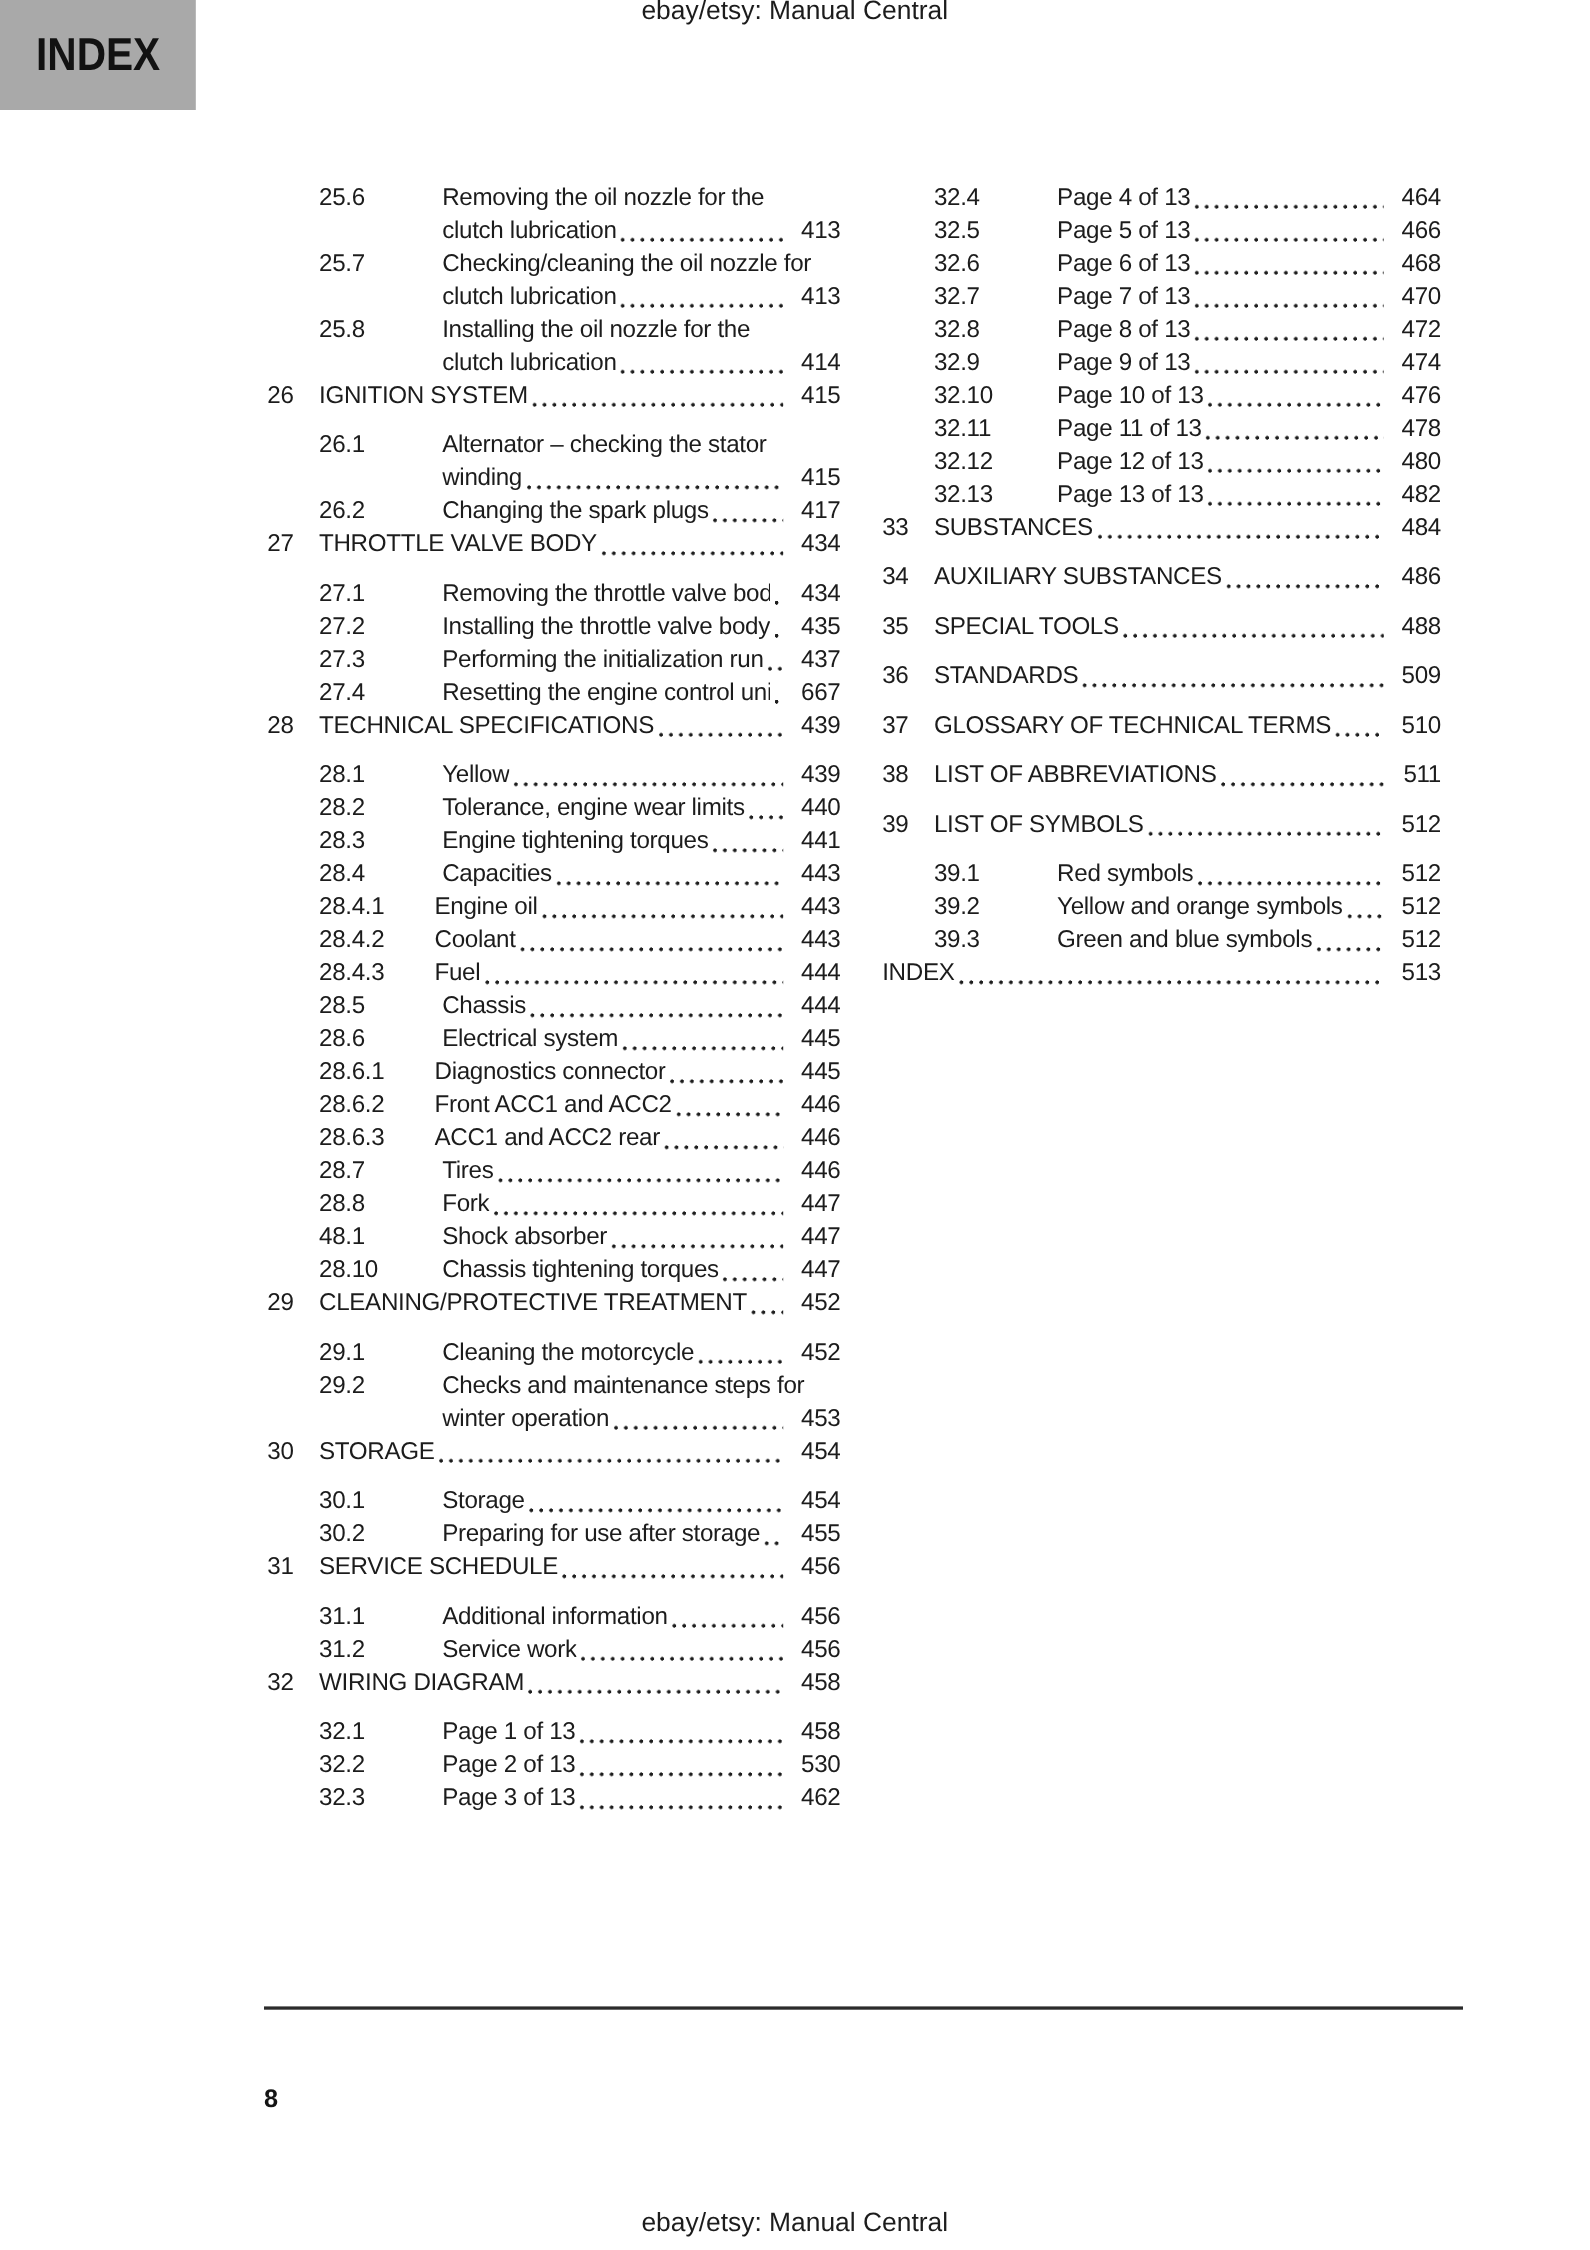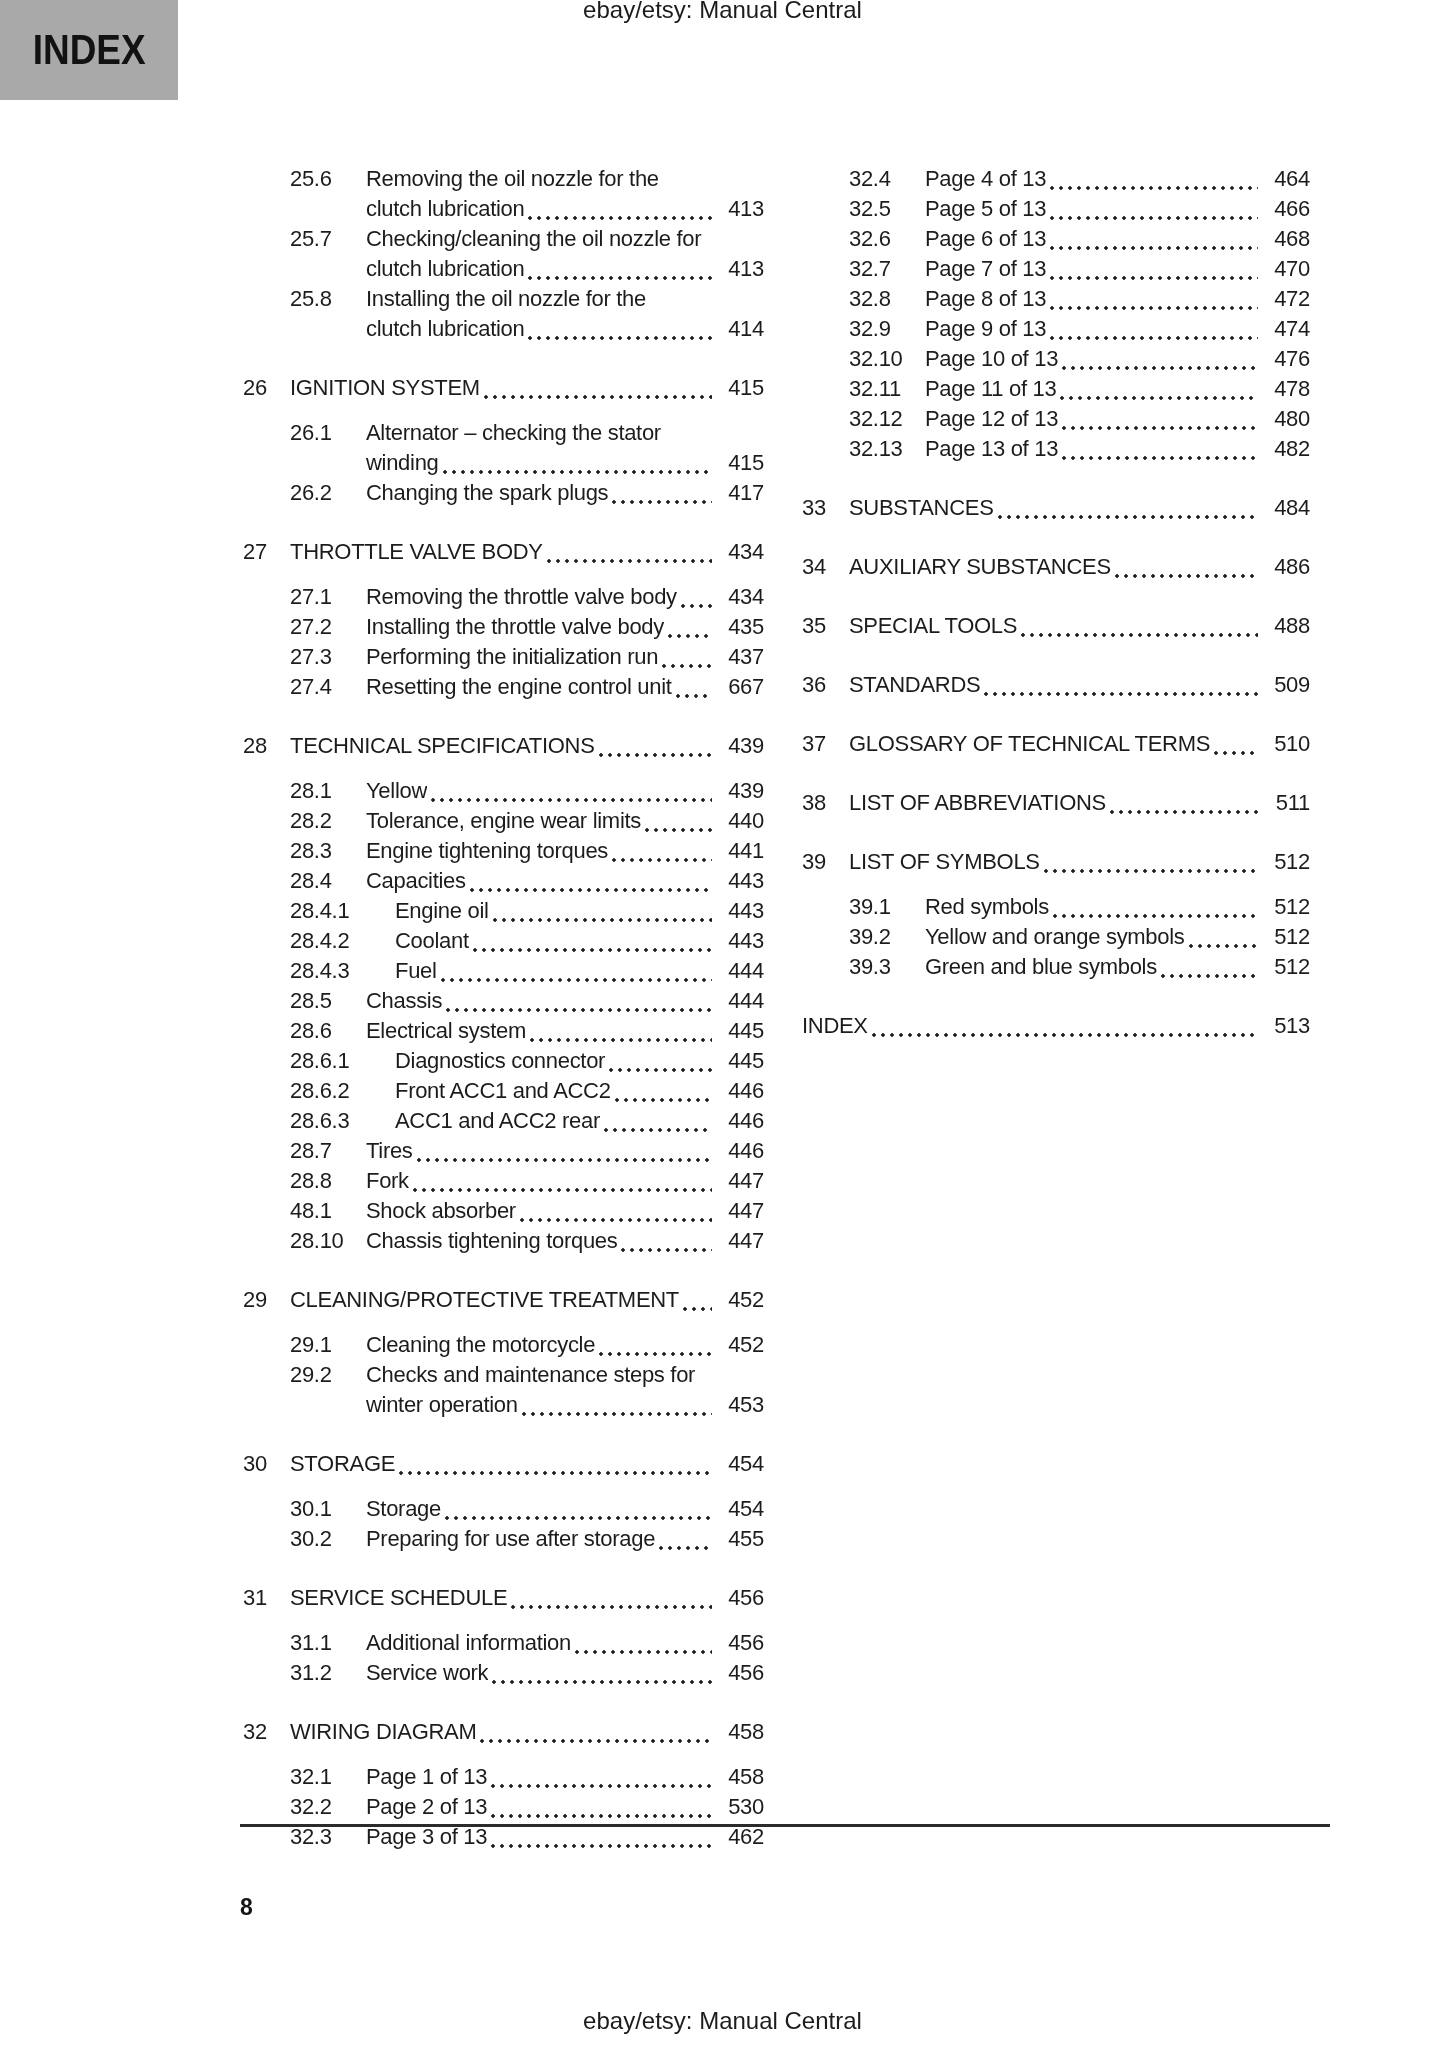--- a/index.html
+++ b/index.html
@@ -51,25 +51,25 @@
     font-size: 22px;
     line-height: 30px;
     letter-spacing: -0.3px;
   }
   .col-left  { left: 243px; width: 521px; }
   .col-right { left: 802px; width: 508px; }
 
   .row { display: flex; align-items: flex-start; }
   .row .num { flex: 0 0 auto; white-space: nowrap; }
   .lv1 .num { width: 47px; }
-  .lv2 { padding-left: 47px; }
+  .lv2 { padding-left: 47px; gap: 36px; }
   .lv2 .num { width: 76px; }
   .lv3 { padding-left: 47px; }
   .lv3 .num { width: 105px; }
-  .main { margin-top: 29px; margin-bottom: 15px; }
+  .main { margin-top: 0; margin-bottom: 15px; }
 
   .row .body { flex: 1 1 auto; min-width: 0; }
   .line1 { white-space: nowrap; }
   .line2 { display: flex; align-items: flex-end; }
   .line2 .txt { white-space: nowrap; flex: 0 1 auto; overflow: hidden; }
   .line2 .dots {
     flex: 1 1 auto;
     min-width: 8px;
     height: 4px;
     margin: 0 2px 4px 4px;

